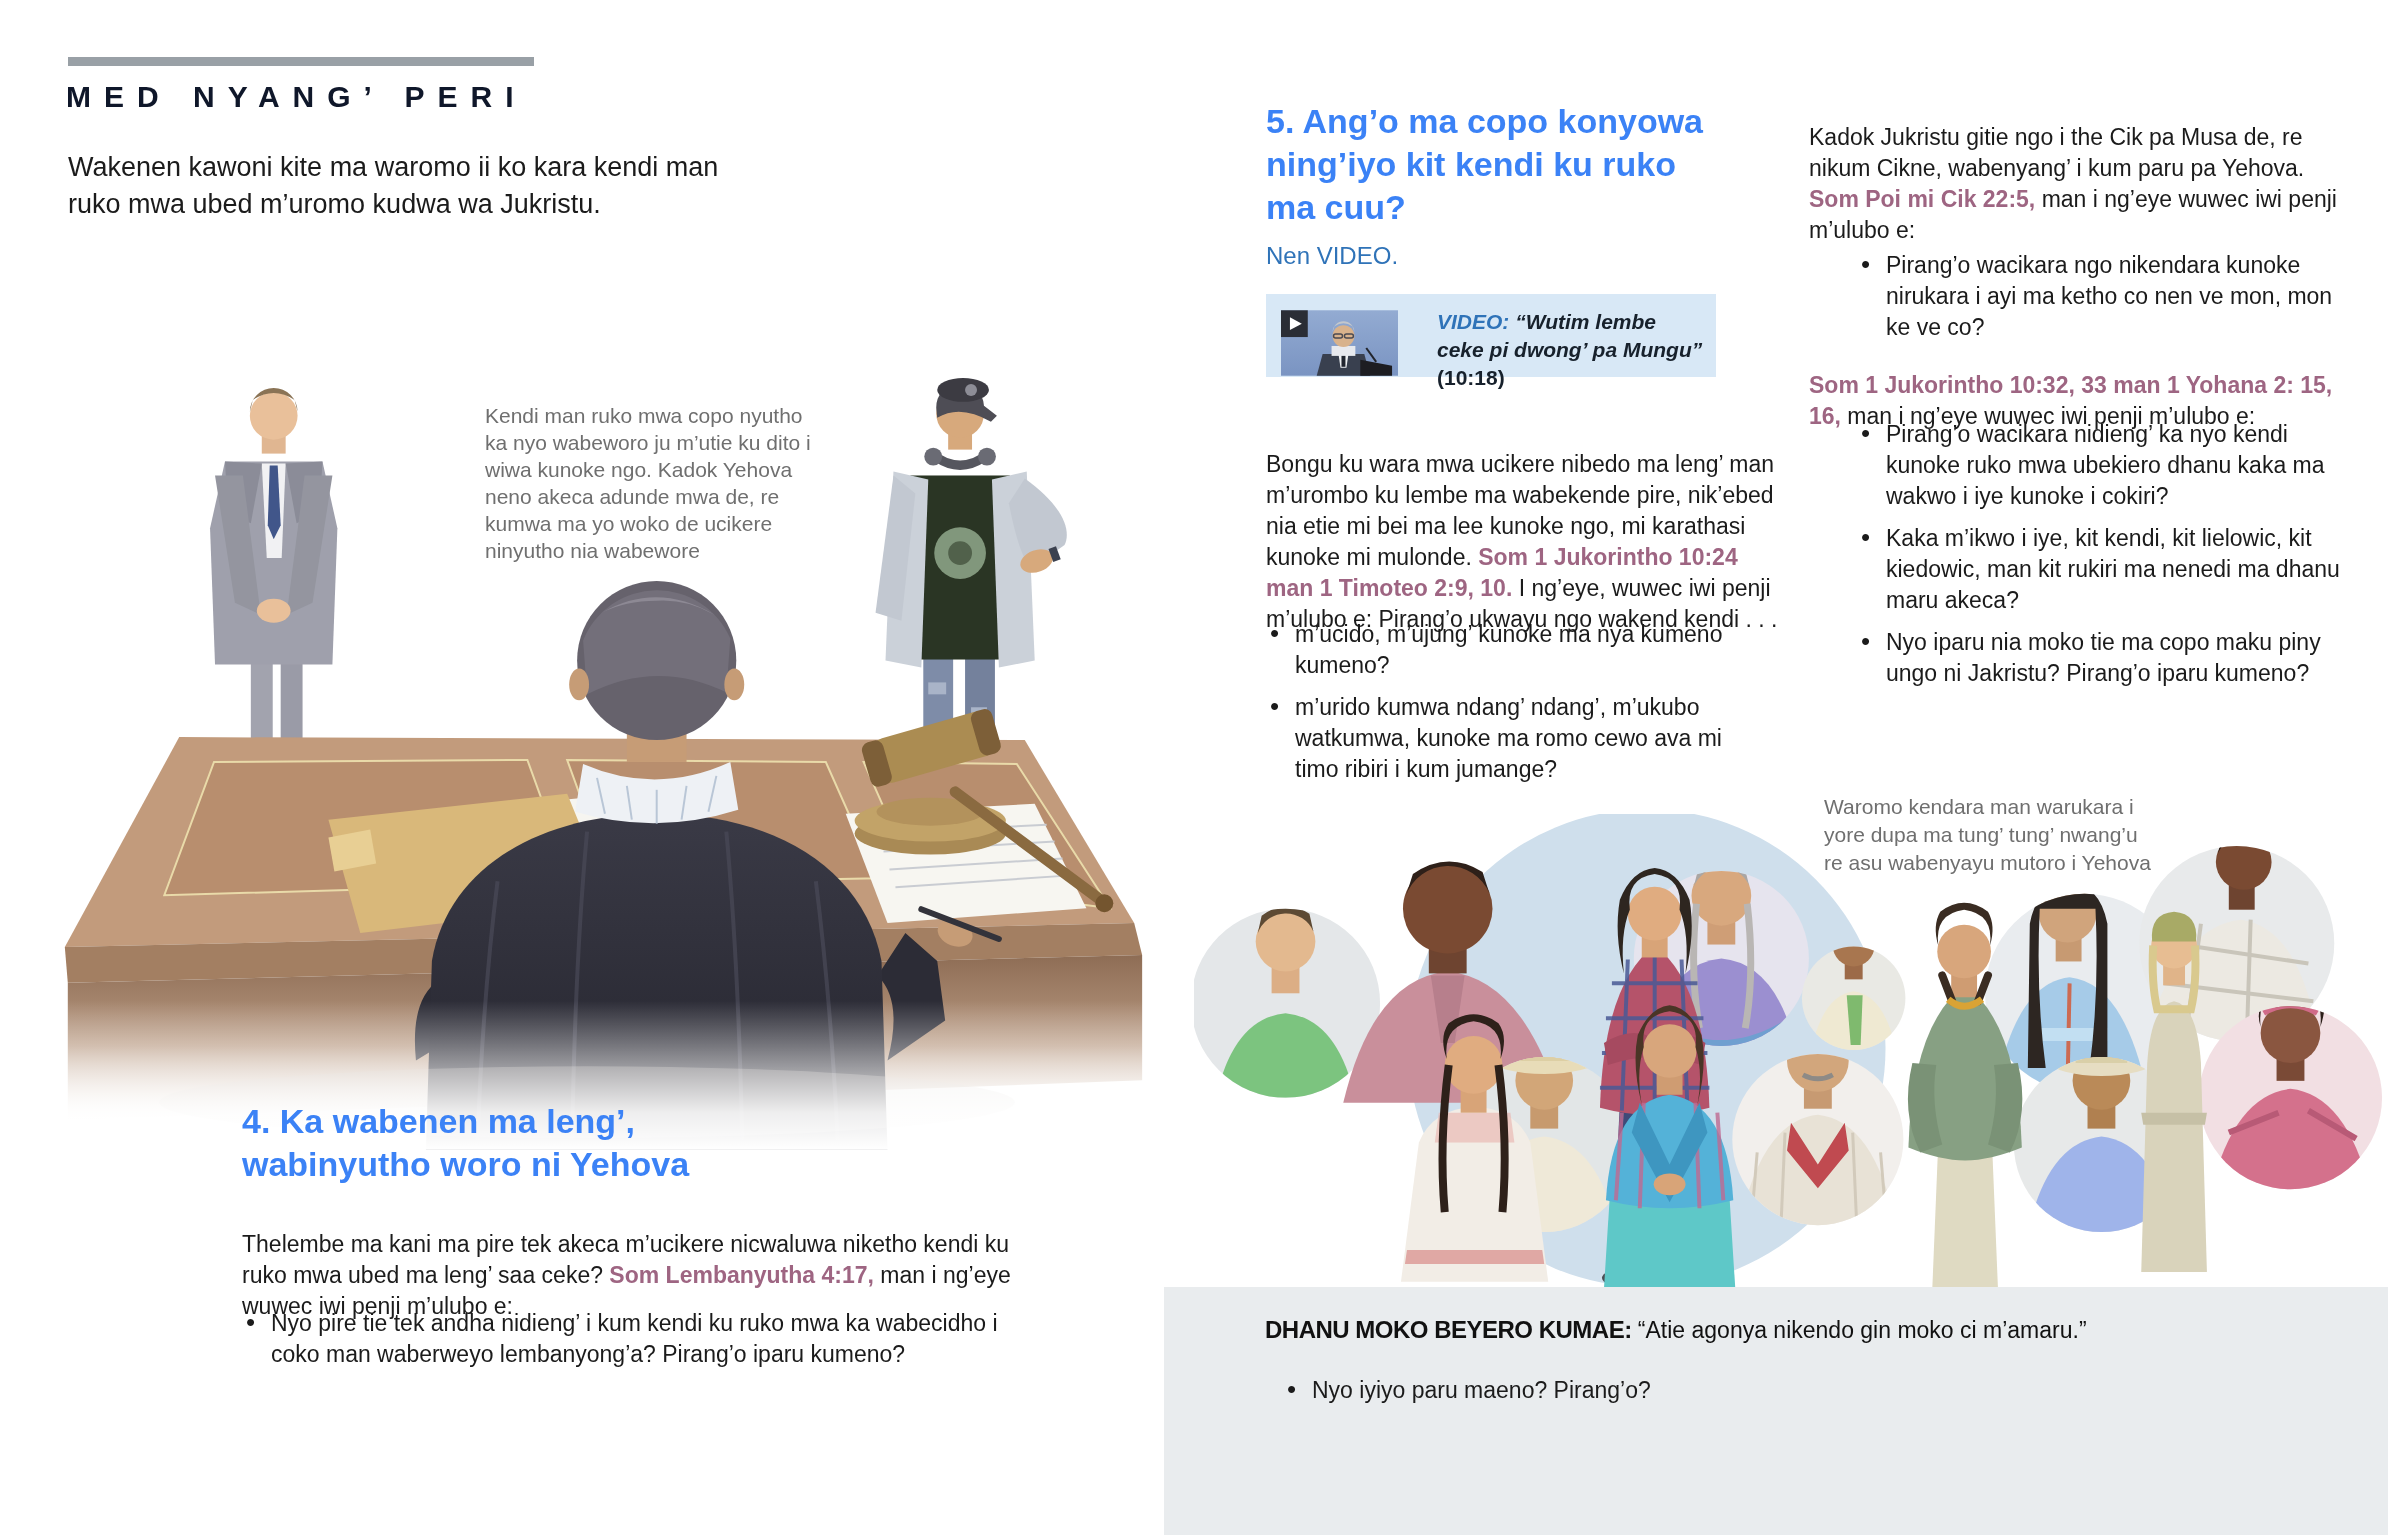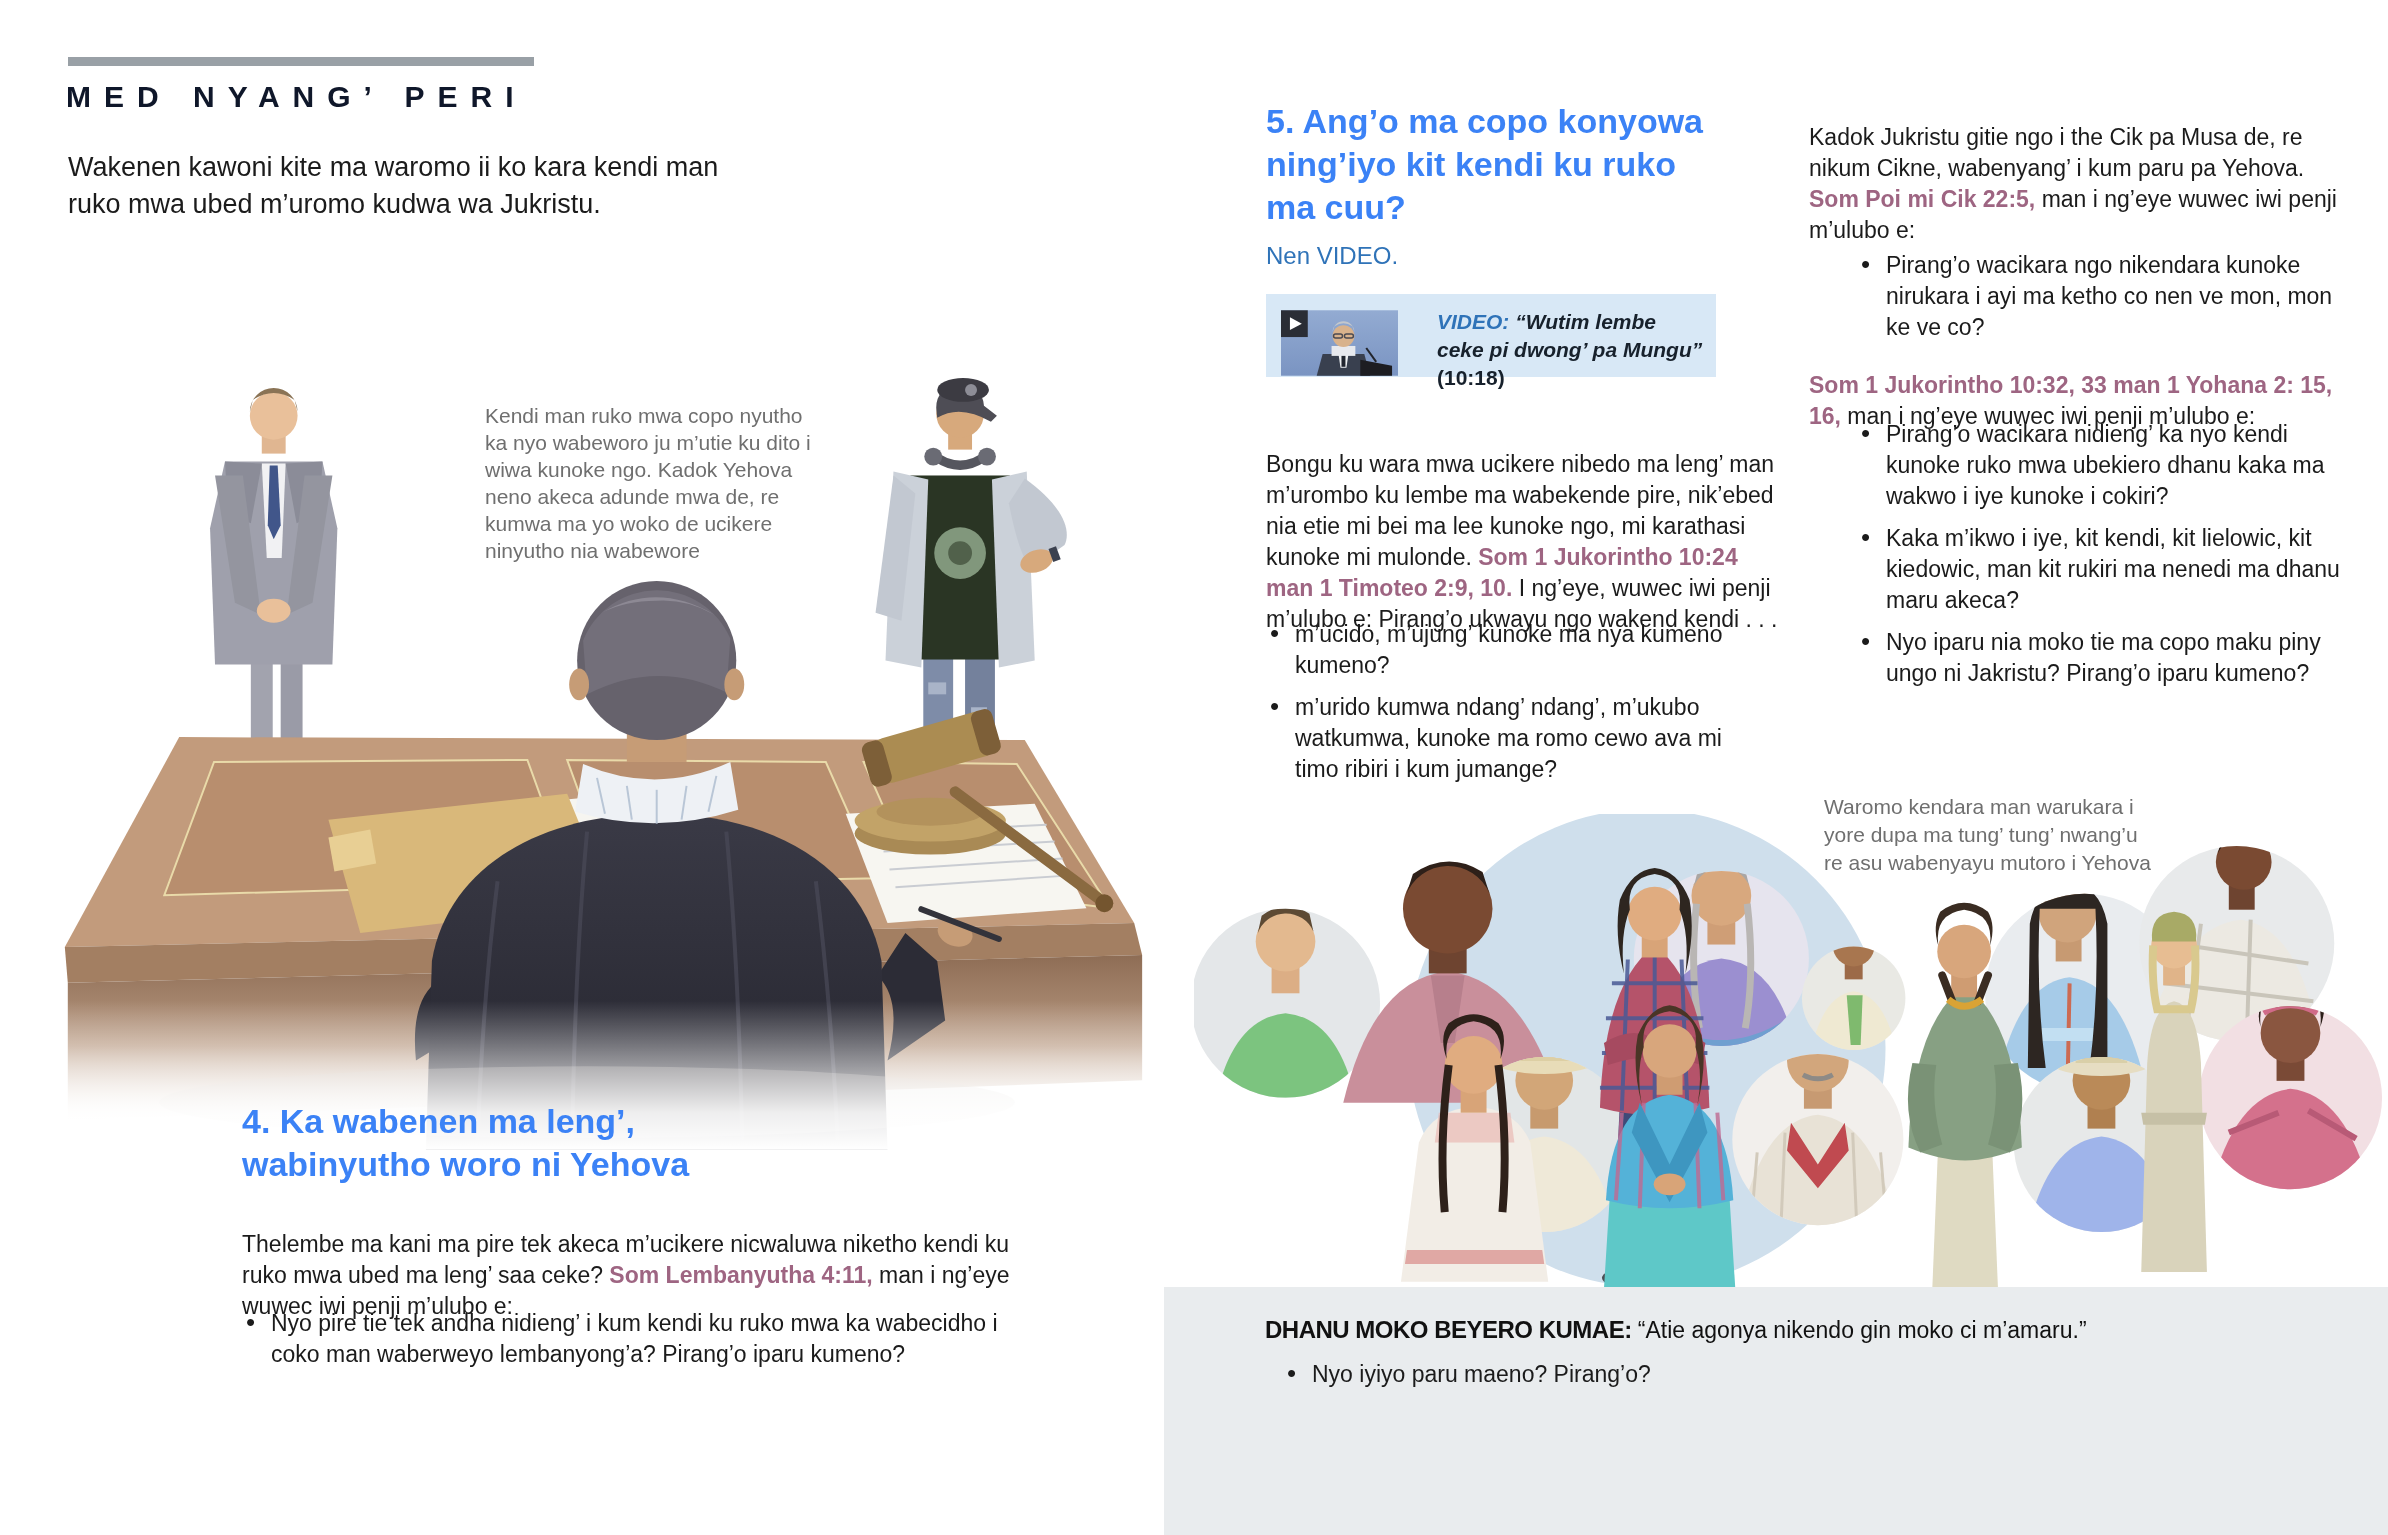--- a/index.html
+++ b/index.html
@@ -34,21 +34,21 @@
   .col1-bullets{left:1266px;top:619px;width:498px;}
   .col2-para1{left:1809px;top:99px;width:533px;}
   .col2-bullets1{left:1857px;top:250px;width:486px;}
   .col2-para2{left:1809px;top:347px;width:533px;}
   .col2-bullets2{left:1857px;top:419px;width:486px;}
   .collage-caption{left:1824px;top:793px;width:328px;font-size:21px;line-height:28px;color:#6f6f6f;z-index:5;}
   .collage-svg{left:1194px;top:814px;z-index:2;}
   .review-box{left:1164px;top:1287px;width:1224px;height:249px;background:#e9ecee;z-index:6;}
   .review-line{position:absolute;left:101px;top:28px;width:1075px;font-size:23px;line-height:30px;color:#111;}
   .review-label{font-weight:bold;font-size:24px;letter-spacing:-0.5px;}
-  .review-bullets{position:absolute;left:119px;top:72px;width:896px;}
+  .review-bullets{position:absolute;left:119px;top:88px;width:896px;}
   .court-svg{left:30px;top:364px;z-index:1;}
 </style>
 </head>
 <body>
 
 <div class="abs kicker-bar"></div>
 <div class="abs kicker">MED NYANG’ PERI</div>
 <div class="abs intro">Wakenen kawoni kite ma waromo ii ko kara kendi man ruko mwa ubed m’uromo kudwa wa Jukristu.</div>
 
 <svg class="abs court-svg" width="1139" height="786" viewBox="0 0 1145 790">
@@ -176,21 +176,21 @@
   <rect x="0" y="640" width="1145" height="150" fill="url(#fadeWhite)"></rect>
 </svg>
 
 <div class="abs court-caption">Kendi man ruko mwa copo nyutho ka nyo wabeworo ju m’utie ku dito i wiwa kunoke ngo. Kadok Yehova neno akeca adunde mwa de, re kumwa ma yo woko de ucikere ninyutho nia wabewore</div>
 
 <div class="abs sec-heading sec4-heading">
   <div>4. Ka wabenen ma leng’,</div>
   <div>wabinyutho woro ni Yehova</div>
 </div>
 
-<p class="abs body-para sec4-para"><span>Thelembe ma kani ma pire tek akeca m’ucikere nicwaluwa niketho kendi ku ruko mwa ubed ma leng’ saa ceke? </span><span class="ref">Som Lembanyutha 4:11,</span><span> man i ng’eye wuwec iwi penji m’ulubo e:</span></p>
+<p class="abs body-para sec4-para"><span>Thelembe ma kani ma pire tek akeca m’ucikere nicwaluwa niketho kendi ku ruko mwa ubed ma leng’ saa ceke? </span><span class="ref">Som Lembanyutha 4:17,</span><span> man i ng’eye wuwec iwi penji m’ulubo e:</span></p>
 
 <ul class="abs dots sec4-bullets">
   <li>Nyo pire tie tek andha nidieng’ i kum kendi ku ruko mwa ka wabecidho i coko man waberweyo lembanyong’a? Pirang’o iparu kumeno?</li>
 </ul>
 
 <div class="abs sec-heading sec5-heading">5. Ang’o ma copo konyowa ning’iyo kit kendi ku ruko ma cuu?</div>
 
 <div class="abs nen-video">Nen VIDEO.</div>
 
 <div class="abs video-box">

